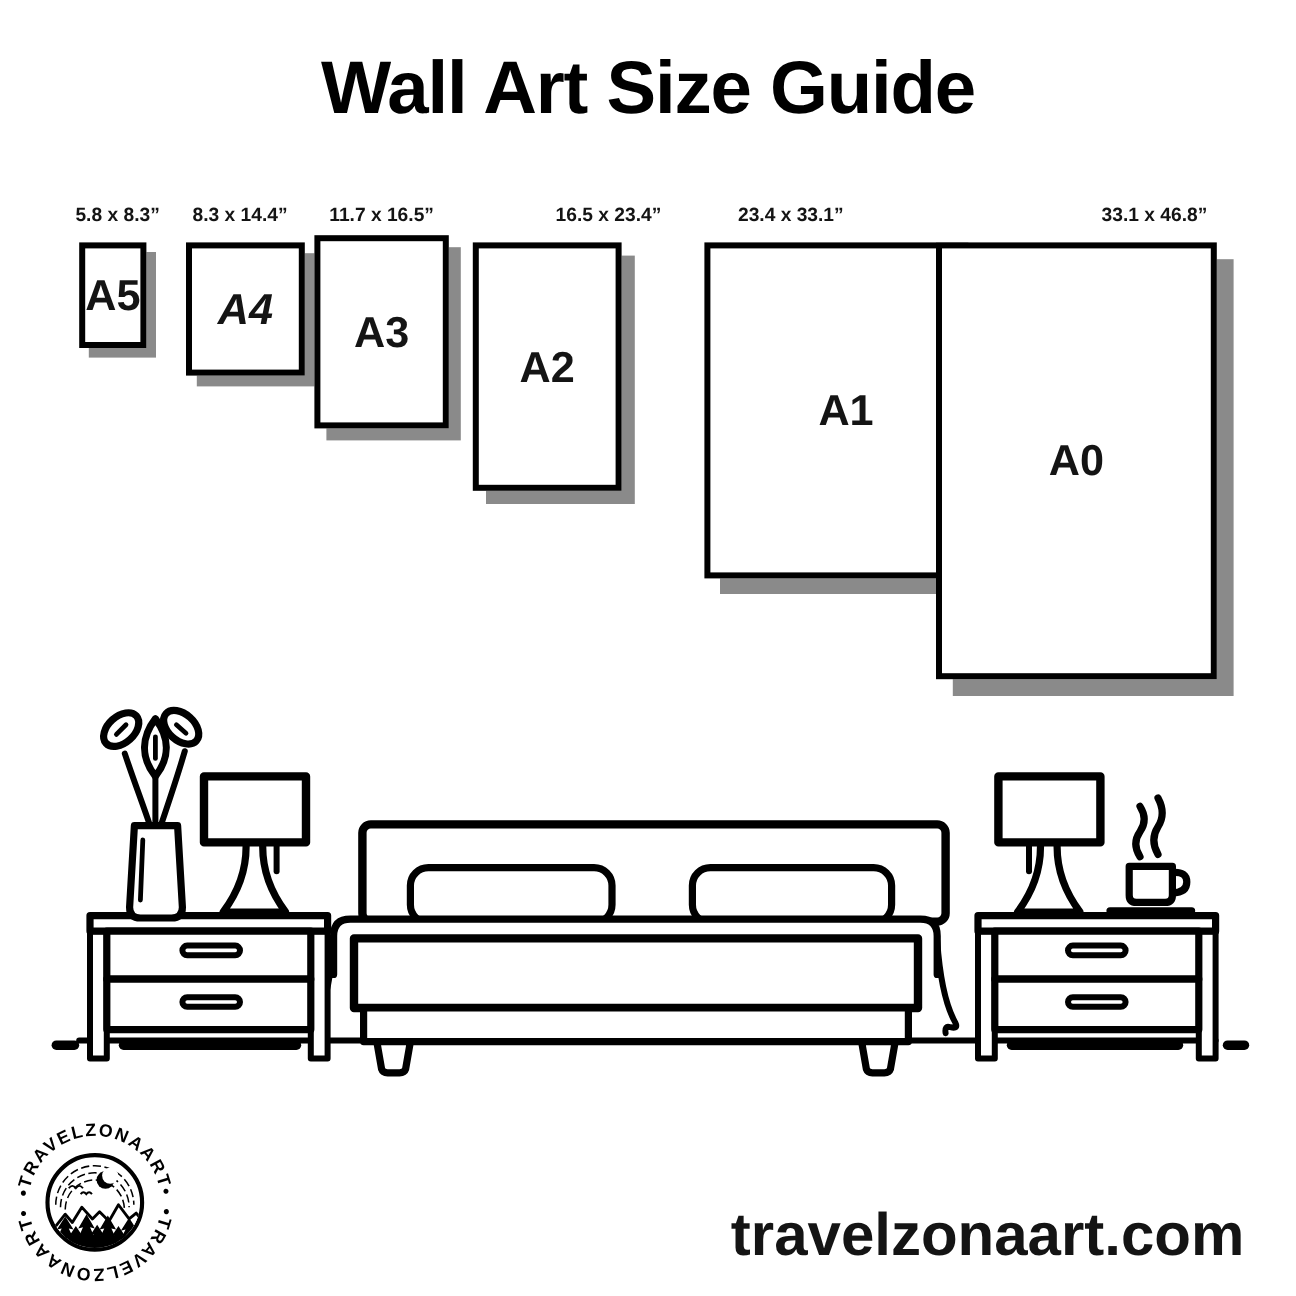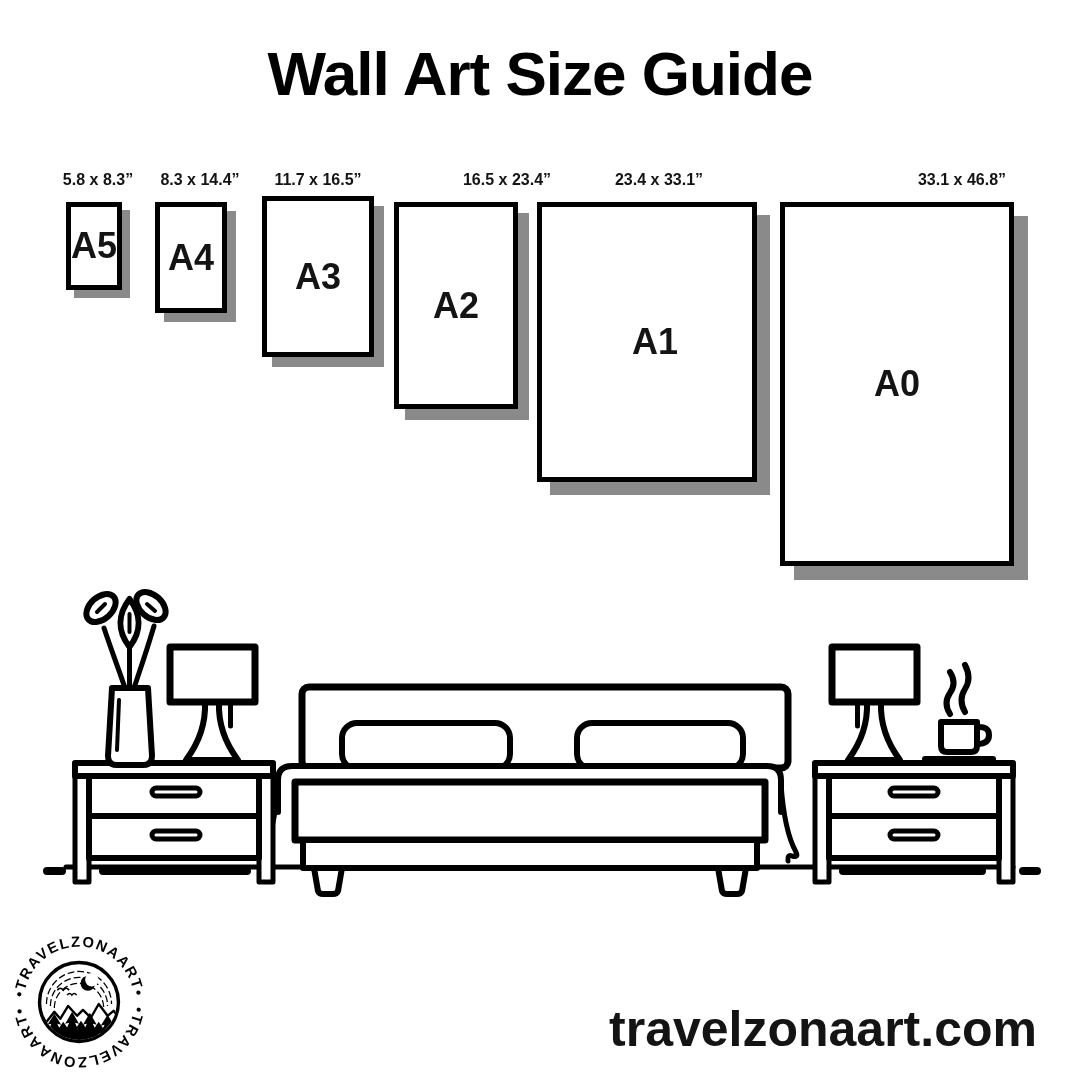--- a/index.html
+++ b/index.html
@@ -14,24 +14,24 @@
   .size-label {
     position:absolute; top:171px; transform:translateX(-50%);
     font-size:16px; font-weight:bold; white-space:nowrap; color:#141414;
   }
   .size-box {
     position:absolute; box-sizing:border-box; background:#fff;
     border:5px solid #000; display:flex; align-items:center; justify-content:center;
     font-size:36px; font-weight:bold; color:#141414;
   }
   .a5 { left:66px;  top:202px; width:56px;  height:88px;  box-shadow:8px 8px 0 #8a8a8a; }
-  .a4 { left:155px; top:202px; width:72px;  height:111px; box-shadow:9px 9px 0 #8a8a8a; }
+  .a4 { left:155px; top:202px; width:99px;  height:111px; box-shadow:9px 9px 0 #8a8a8a;font-style:italic; }
   .a3 { left:262px; top:196px; width:112px; height:161px; box-shadow:10px 10px 0 #8a8a8a; }
   .a2 { left:394px; top:202px; width:124px; height:207px; box-shadow:11px 11px 0 #8a8a8a; }
-  .a1 { left:537px; top:202px; width:220px; height:280px; box-shadow:13px 13px 0 #8a8a8a;padding-left:16px; }
+  .a1 { left:587px; top:202px; width:220px; height:280px; box-shadow:13px 13px 0 #8a8a8a;padding-left:16px; }
   .a0 { left:780px; top:202px; width:234px; height:364px; box-shadow:14px 14px 0 #8a8a8a;justify-content:center; }
   .l5 { left:98px; } .l4 { left:200px; } .l3 { left:318px; }
   .l2 { left:467px;margin-left:40px; } .l1 { left:659px; } .l0 { left:946px;margin-left:16px; }
   .illustration { position:absolute; left:40px; top:585px; }
   .logo { position:absolute; left:10px; top:933px; width:138px; height:138px; }
   .logo text { font-family:"Liberation Sans", sans-serif; font-weight:bold; }
   .website {
     position:absolute; left:600px; top:1000px; width:446px; text-align:center;
     font-size:50px; font-weight:bold; letter-spacing:0; color:#141414;
   }

